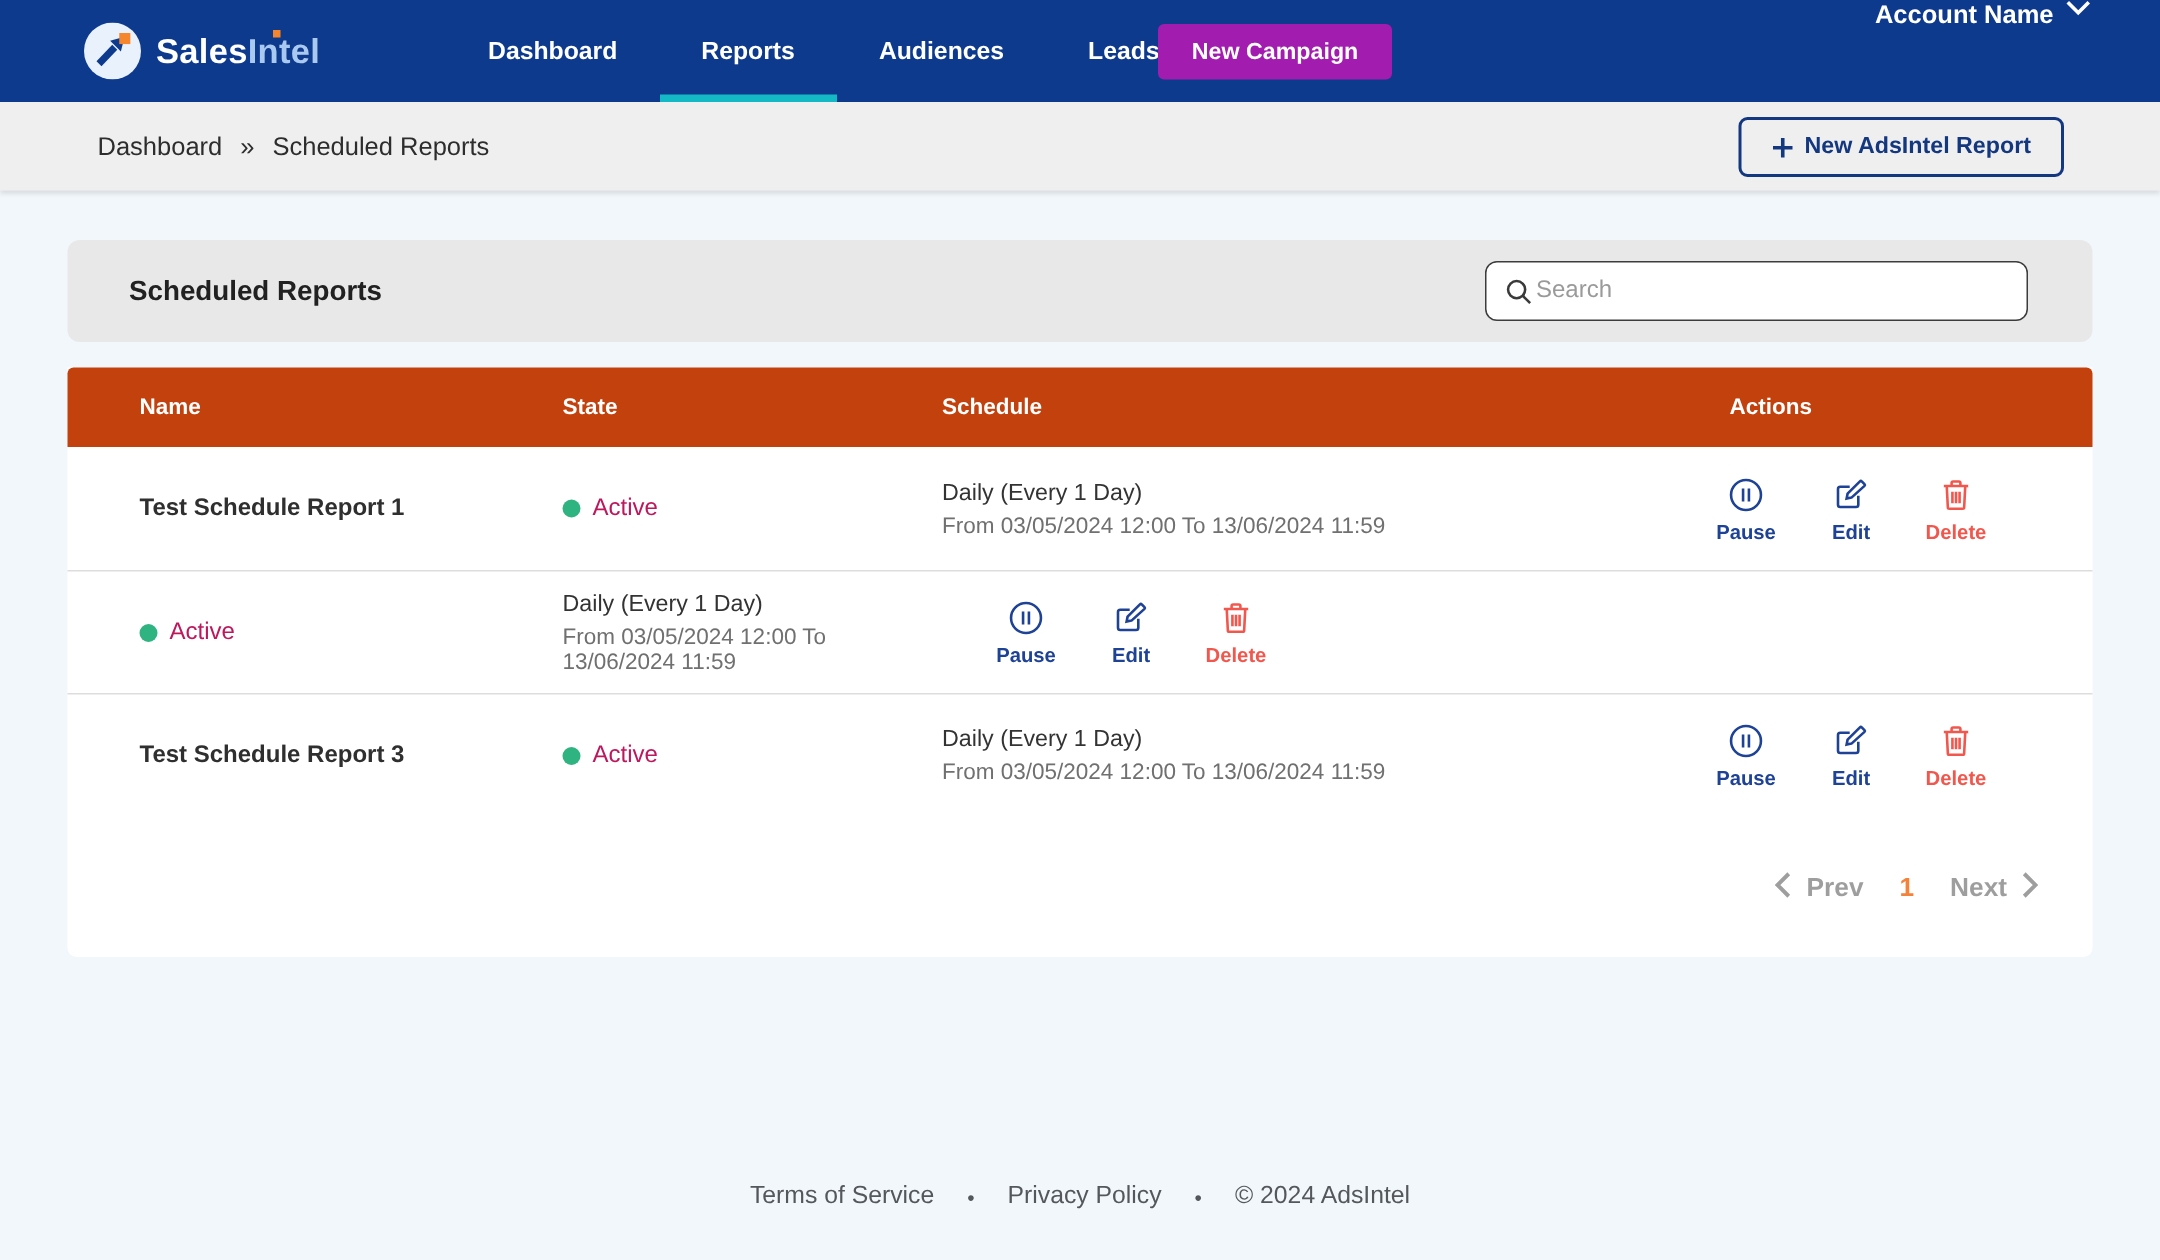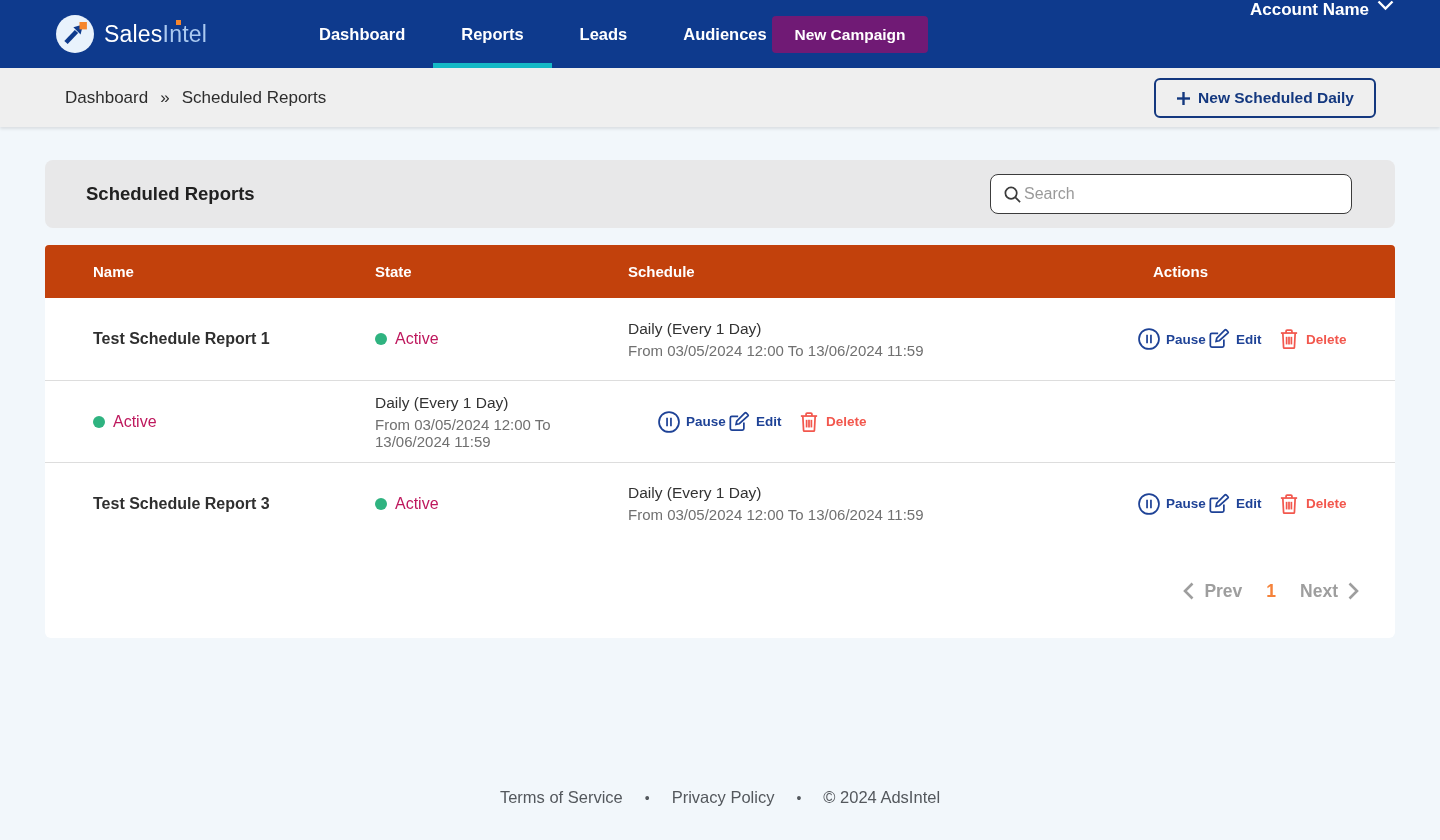--- a/index.html
+++ b/index.html
@@ -13,35 +13,35 @@
   }
   svg { display:block; }
 
   
   .navbar {
     position:absolute; top:0; left:0; width:1440px; height:68px;
     background:#0e3a8d; display:flex; align-items:center;
   }
   .brand { display:flex; align-items:center; gap:10px; margin-left:56px; cursor:pointer; }
   .brand-circle { width:38px; height:38px; }
-  .brand-text { font-size:23px; font-weight:normal; letter-spacing:.2px; position:relative; }
+  .brand-text { font-size:23px; font-weight:bold; letter-spacing:.2px; position:relative; }
   .brand-text .b1 { color:#ffffff; }
   .brand-text .b2 { color:#aac9f0; position:relative; }
   .brand-text .tittle { position:absolute; top:-1px; right:26px; width:5px; height:5px; background:#f6862d; }
   .nav-links { display:flex; align-items:stretch; height:68px; margin-left:84px; }
   .nav-item {
     display:flex; align-items:center; padding:0 28px; height:68px;
     color:#ffffff; font-size:16.5px; font-weight:bold; cursor:pointer; position:relative;
   }
   .nav-item.active::after {
     content:""; position:absolute; left:0; right:0; bottom:0; height:5px; background:#14b9c6;
   }
   .btn-new-campaign {
     position:absolute; left:772px; top:16px; width:156px; height:37px;
-    background:#701a75; border:none; border-radius:4px;
+    background:#a21caf; border:none; border-radius:4px;
     color:#ffffff; font-family:inherit; font-size:15.5px; font-weight:bold; cursor:pointer;
   }
   .account {
     position:absolute; right:46px; top:0; height:50px;
     display:flex; align-items:flex-start; gap:8px; color:#ffffff;
     font-size:17px; font-weight:bold; cursor:pointer;
   }
 
   
   .breadcrumb-bar {
@@ -91,34 +91,34 @@
     align-items:center; padding-left:48px;
   }
   .trow + .trow { border-top:1px solid #dddddd; }
   .cell-name { font-size:16px; font-weight:bold; color:#2f2f2f; }
   .cell-state { display:flex; align-items:center; gap:8px; font-size:16px; color:#be185d; }
   .state-dot { width:12px; height:12px; border-radius:50%; background:#2fb380; }
   .sched-title { font-size:15.5px; color:#333333; margin-bottom:4px; }
   .sched-range { font-size:15px; color:#707070; }
   .cell-actions { display:flex; gap:14px; padding-left:28px; }
   .action {
-    width:56px; display:flex; flex-direction:row; align-items:center; gap:4px;
+    width:56px; display:flex; flex-direction:column; align-items:center; gap:4px;
     background:none; border:none; cursor:pointer; font-family:inherit;
   }
   .action .alabel { font-size:13.5px; font-weight:bold; }
   .action.navy { color:#1e4296; }
   .action.red { color:#f2574d; }
 
   
   .pagination {
     height:94px; display:flex; align-items:center; justify-content:flex-end;
     padding-right:36px; gap:14px;
   }
   .pg-btn {
-    display:flex; align-items:center; gap:10px; background:none; border:none;
+    display:flex; gap:10px; background:none; border:none;
     color:#9e9e9e; font-family:inherit; font-size:17.5px; font-weight:bold; cursor:pointer;
   }
   .pg-page {
     color:#f5823a; font-size:17.5px; font-weight:bold; padding:0 10px; cursor:pointer;
     background:none; border:none; font-family:inherit;
   }
 
   
   .footer {
     position:absolute; top:788px; left:0; width:1440px;
@@ -143,22 +143,22 @@
     </span>
     <span class="brand-text">
       <span class="b1">Sales</span><span class="b2">Intel</span>
       <span class="tittle"></span>
     </span>
   </div>
 
   <nav class="nav-links">
     <div class="nav-item">Dashboard</div>
     <div class="nav-item active">Reports</div>
+    <div class="nav-item">Audiences</div>
     <div class="nav-item">Leads</div>
-    <div class="nav-item">Audiences</div>
   </nav>
 
   <button class="btn-new-campaign">New Campaign</button>
 
   <div class="account">
     <span>Account Name</span>
     <span>
       <svg width="17" height="11" viewBox="0 0 17 11" fill="none" stroke="#ffffff" stroke-width="2.4">
         <polyline points="1.5,1.5 8.5,8.5 15.5,1.5"></polyline>
       </svg>
@@ -172,21 +172,21 @@
     <span class="crumb-sep">»</span>
     <span class="crumb">Scheduled Reports</span>
   </div>
   <button class="btn-new-scheduled">
     <span>
       <svg width="15" height="15" viewBox="0 0 15 15" stroke="#14387f" stroke-width="2.4">
         <line x1="7.5" y1="1" x2="7.5" y2="14"></line>
           <line x1="1" y1="7.5" x2="14" y2="7.5"></line>
       </svg>
     </span>
-    <span>New Scheduled Daily</span>
+    <span>New AdsIntel Report</span>
   </button>
 </div>
 
 <div class="card-header">
   <div class="card-title">Scheduled Reports</div>
   <div class="search-box">
     <span>
       <svg width="19" height="19" viewBox="0 0 20 20" fill="none" stroke="#3a3a3a" stroke-width="1.8">
         <circle cx="8.5" cy="8.5" r="6"></circle>
           <line x1="13" y1="13" x2="18" y2="18"></line>

